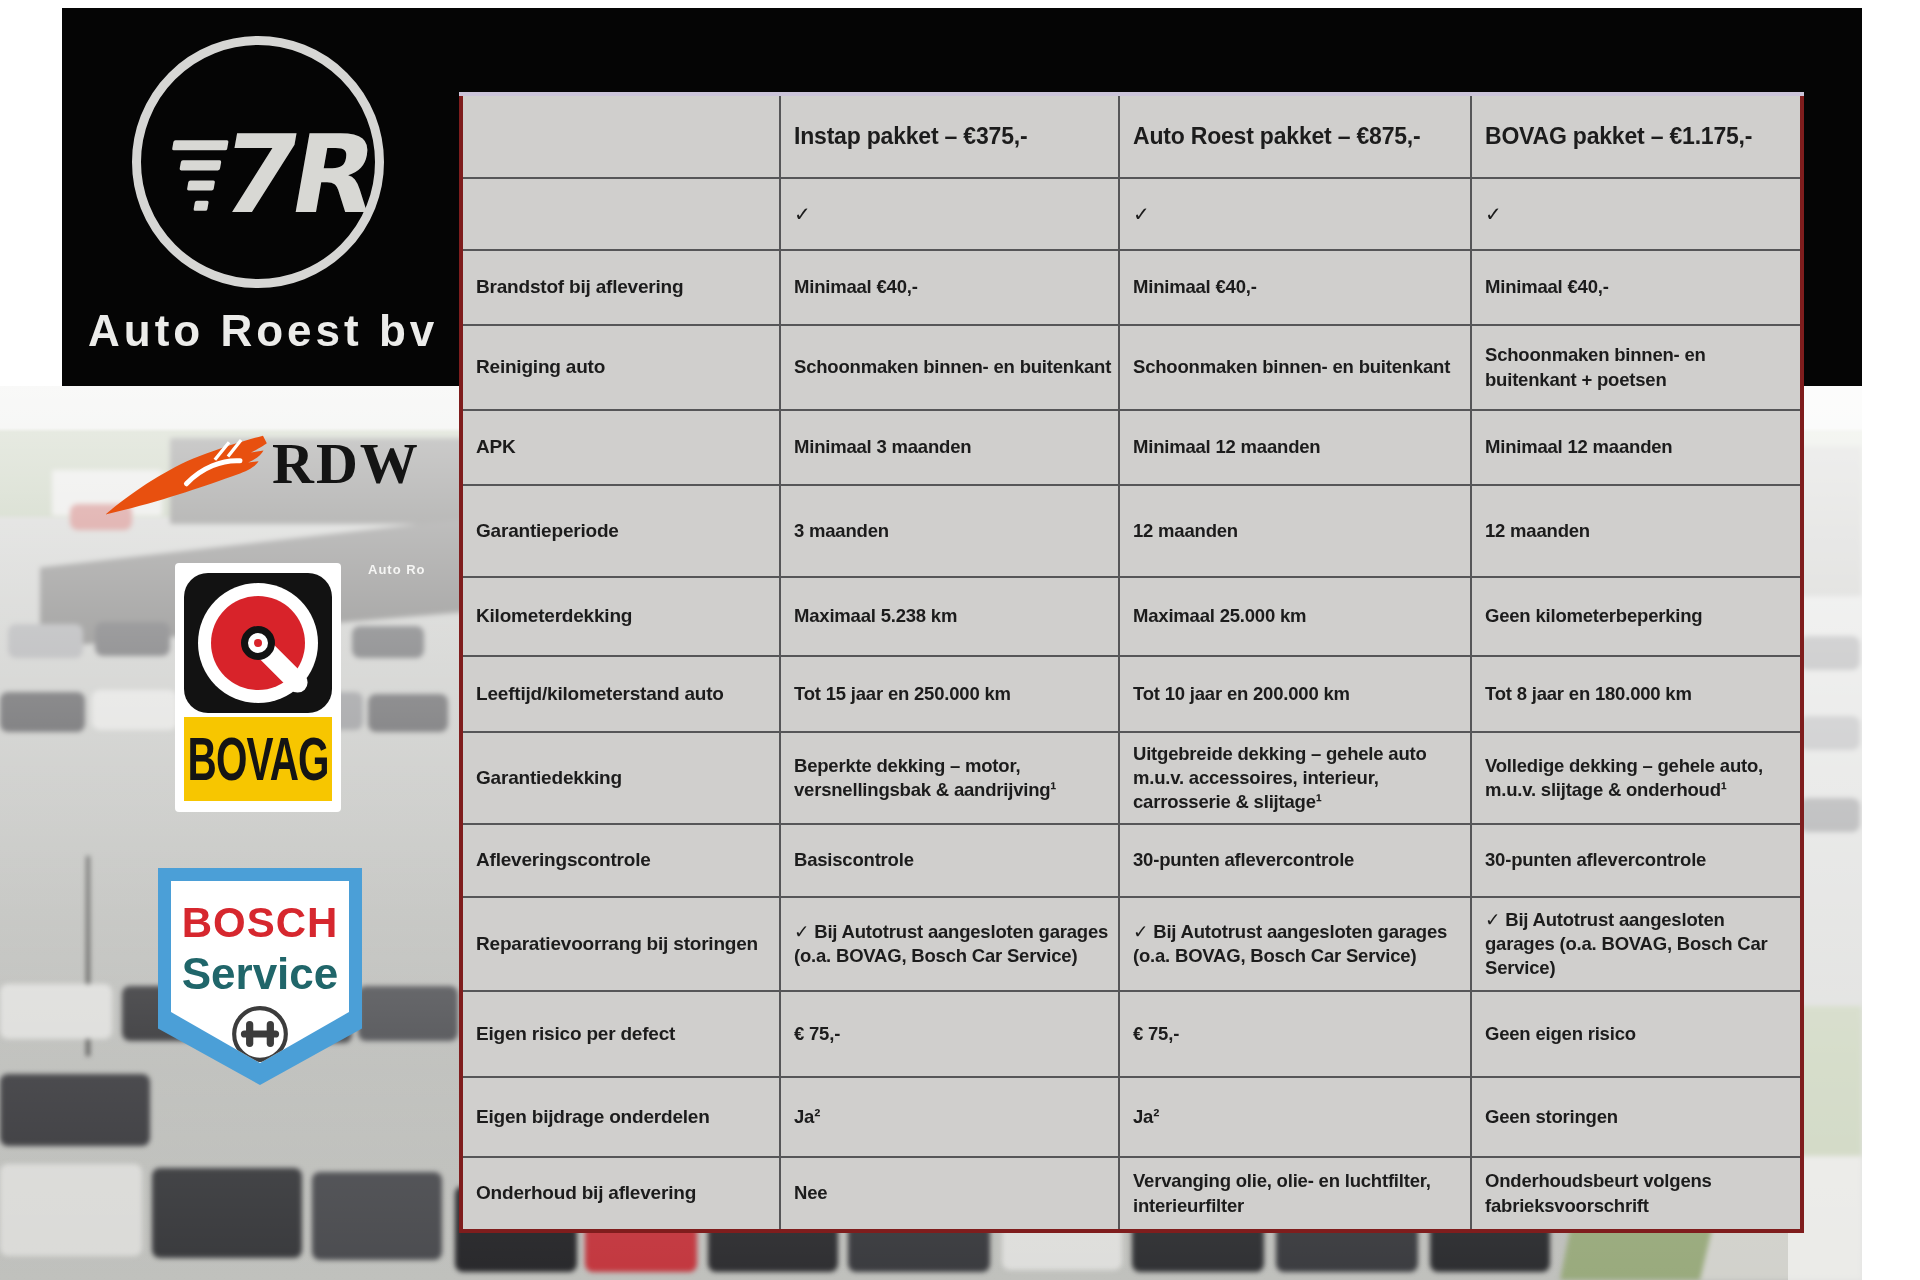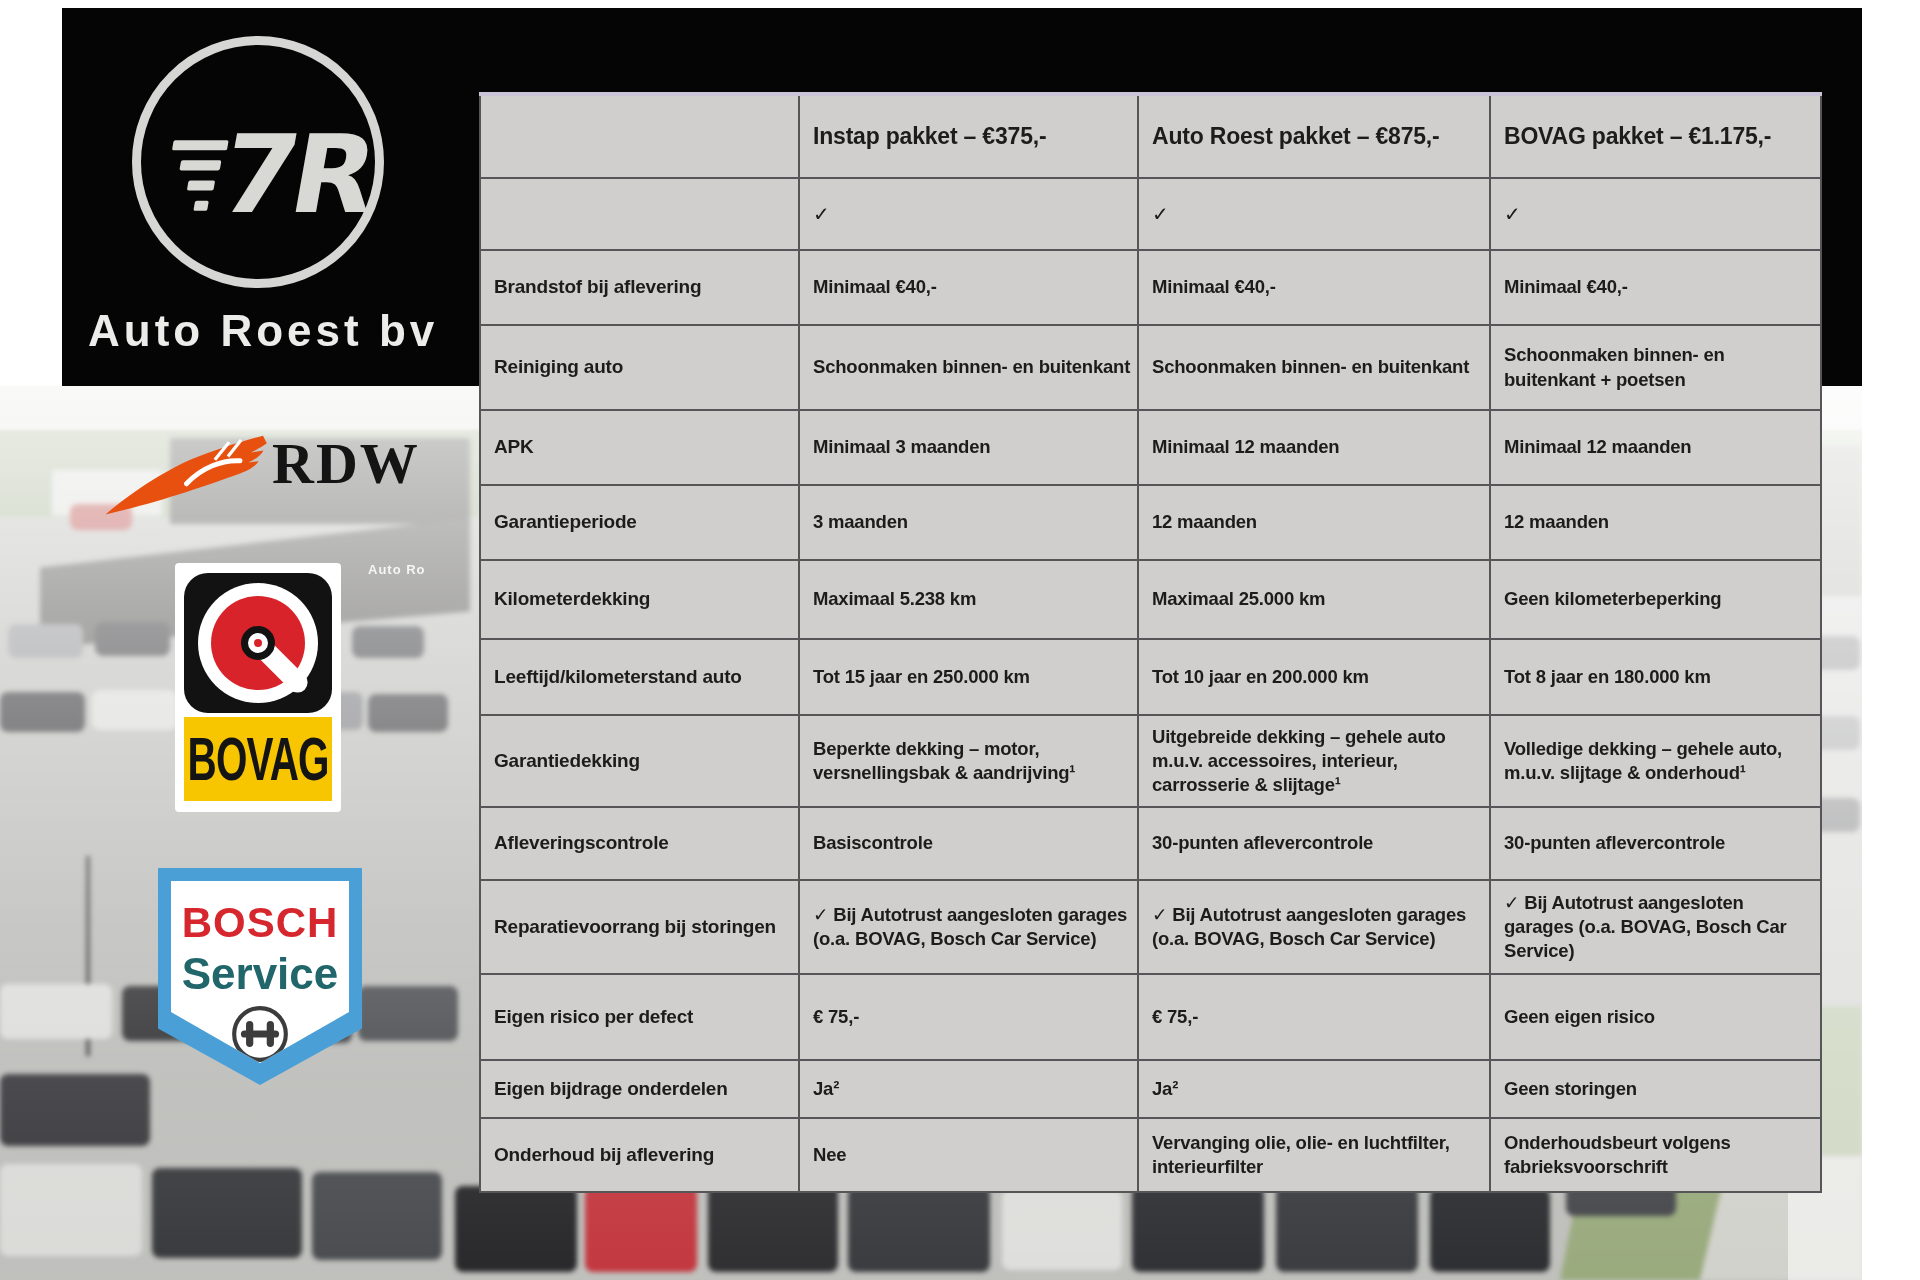--- a/index.html
+++ b/index.html
@@ -62,21 +62,21 @@
   .bosch-sym{margin-top:4px;}
   
   .cmp-wrap{position:absolute;left:459px;top:92px;width:1341px;}
   table.cmp{width:1341px;border-collapse:collapse;table-layout:fixed;}
   table.cmp th,table.cmp td{
     background:#d0cfcd;border:2px solid #565658;
     color:#1c1c1c;text-align:left;vertical-align:middle;
     padding:4px 6px 4px 13px;line-height:1.3;letter-spacing:-0.2px;
     overflow:hidden;
   }
-  table.cmp{border:2px solid #7f1d1d;margin-left:20px;}
+  table.cmp{border:4px solid #7f1d1d;}
   table.cmp thead th{font-size:23px;font-weight:bold;border-top:4px solid #cbc4d9;height:73px;}
   table.cmp tbody th{font-size:19px;font-weight:bold;}
   table.cmp tbody td{font-size:18.5px;font-weight:bold;}
   table.cmp tbody tr.checkrow td{font-weight:normal;font-size:20px;}
 </style>
 </head>
 <body>
 
 <div class="photo">
   <div class="photo-shapes">
@@ -215,21 +215,21 @@
           <td>Schoonmaken binnen- en buitenkant</td>
           <td>Schoonmaken binnen- en buitenkant</td>
           <td>Schoonmaken binnen- en buitenkant + poetsen</td>
         </tr>
         <tr style="height: 75px;">
           <th>APK</th>
           <td>Minimaal 3 maanden</td>
           <td>Minimaal 12 maanden</td>
           <td>Minimaal 12 maanden</td>
         </tr>
-        <tr style="height: 75px;">
+        <tr style="height: 92px;">
           <th>Garantieperiode</th>
           <td>3 maanden</td>
           <td>12 maanden</td>
           <td>12 maanden</td>
         </tr>
         <tr style="height: 79px;">
           <th>Kilometerdekking</th>
           <td>Maximaal 5.238 km</td>
           <td>Maximaal 25.000 km</td>
           <td>Geen kilometerbeperking</td>
@@ -257,21 +257,21 @@
           <td>✓ Bij Autotrust aangesloten garages (o.a. BOVAG, Bosch Car Service)</td>
           <td>✓ Bij Autotrust aangesloten garages (o.a. BOVAG, Bosch Car Service)</td>
           <td>✓ Bij Autotrust aangesloten garages (o.a. BOVAG, Bosch Car Service)</td>
         </tr>
         <tr style="height: 86px;">
           <th>Eigen risico per defect</th>
           <td>€ 75,-</td>
           <td>€ 75,-</td>
           <td>Geen eigen risico</td>
         </tr>
-        <tr style="height: 58px;">
+        <tr style="height: 80px;">
           <th>Eigen bijdrage onderdelen</th>
           <td>Ja²</td>
           <td>Ja²</td>
           <td>Geen storingen</td>
         </tr>
         <tr style="height: 74px;">
           <th>Onderhoud bij aflevering</th>
           <td>Nee</td>
           <td>Vervanging olie, olie- en luchtfilter, interieurfilter</td>
           <td>Onderhoudsbeurt volgens fabrieksvoorschrift</td>

